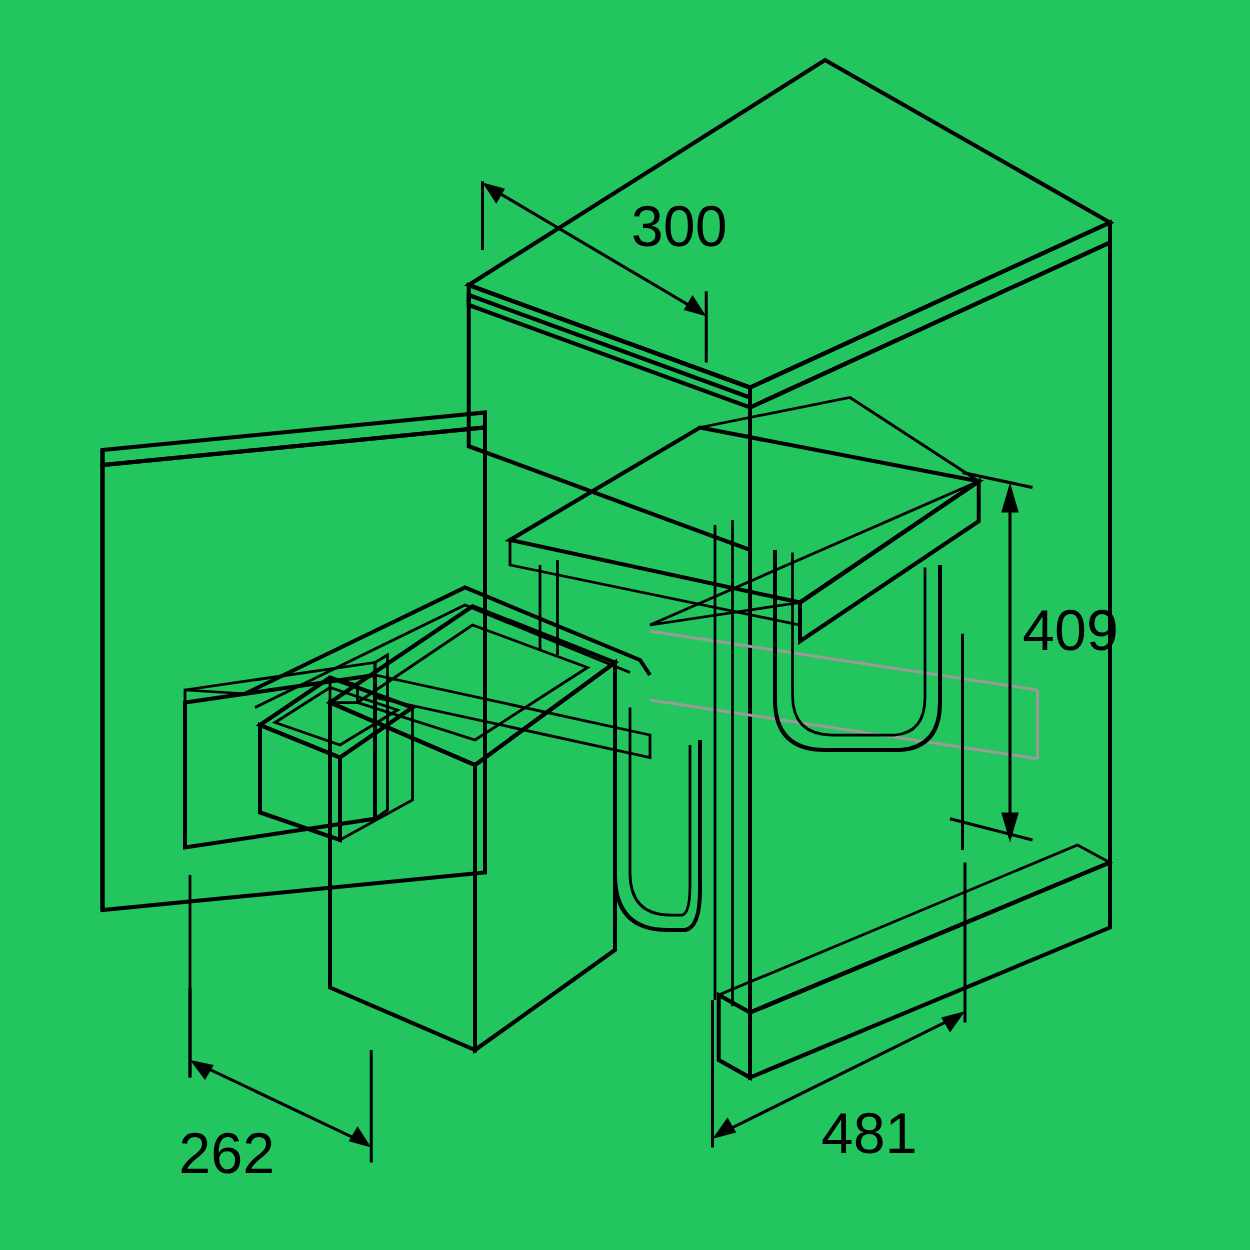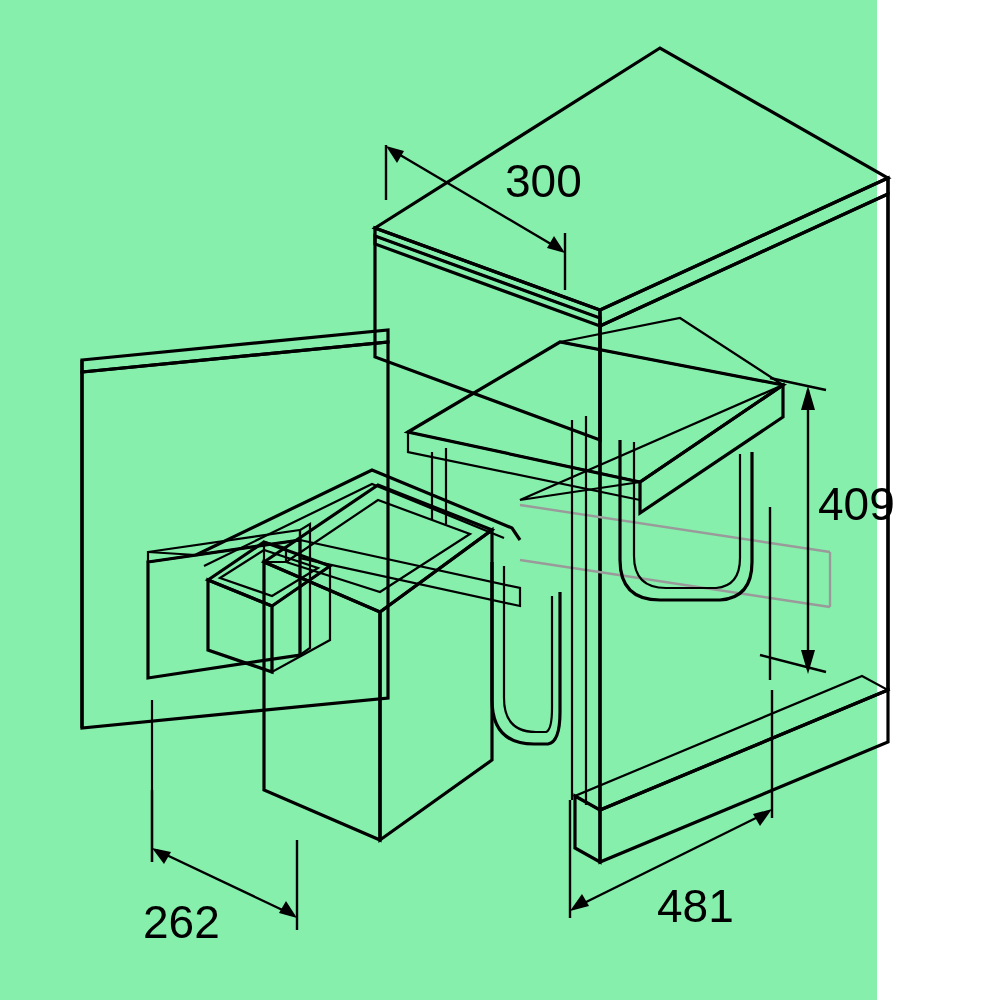--- a/index.html
+++ b/index.html
@@ -8,23 +8,23 @@
     background: #ffffff;
   }
   body {
     width: 1000px;
     height: 1000px;
     font-family: "Liberation Sans", sans-serif;
     overflow: hidden;
   }
   #drawing-root {
     position: relative;
-    width: 877px;
+    width: 1000px;
     height: 1000px;
-    background: #86efac;
+    background: #22c55e;
   }
   svg#technical-drawing {
     display: block;
     width: 1000px;
     height: 1000px;
   }
   .dim-text {
     font-family: "Liberation Sans", sans-serif;
     font-size: 46px;
     fill: #000000;

